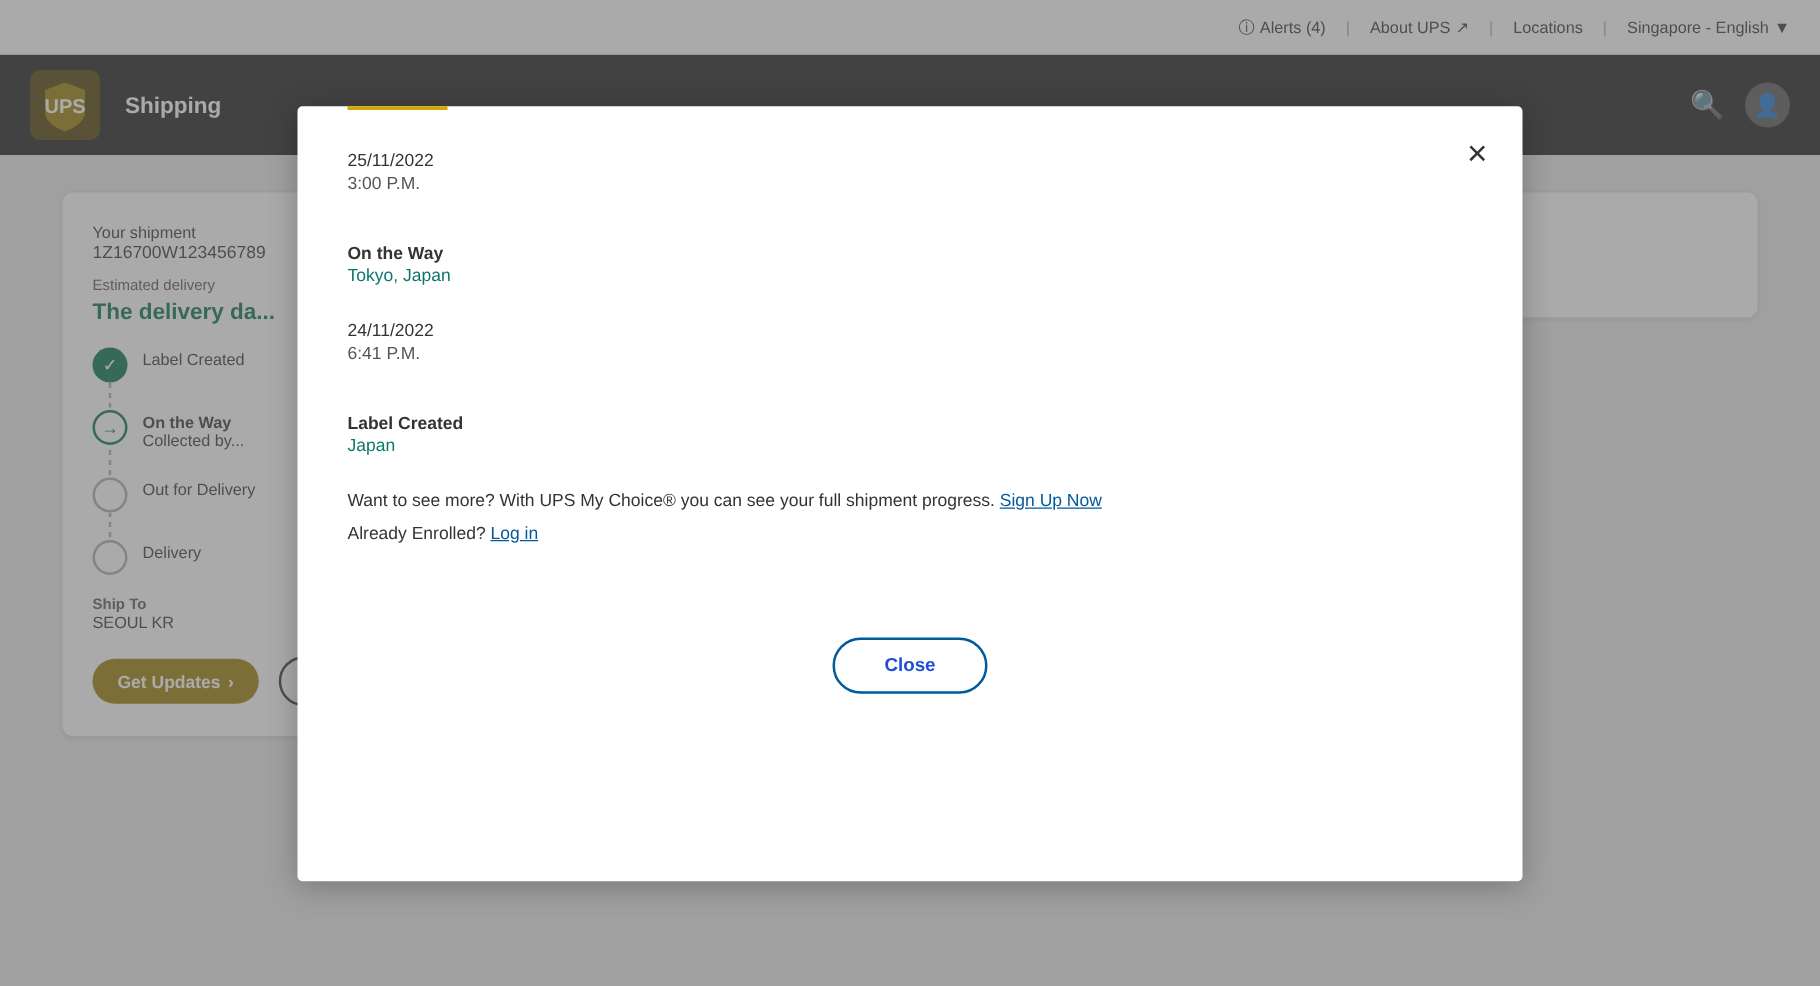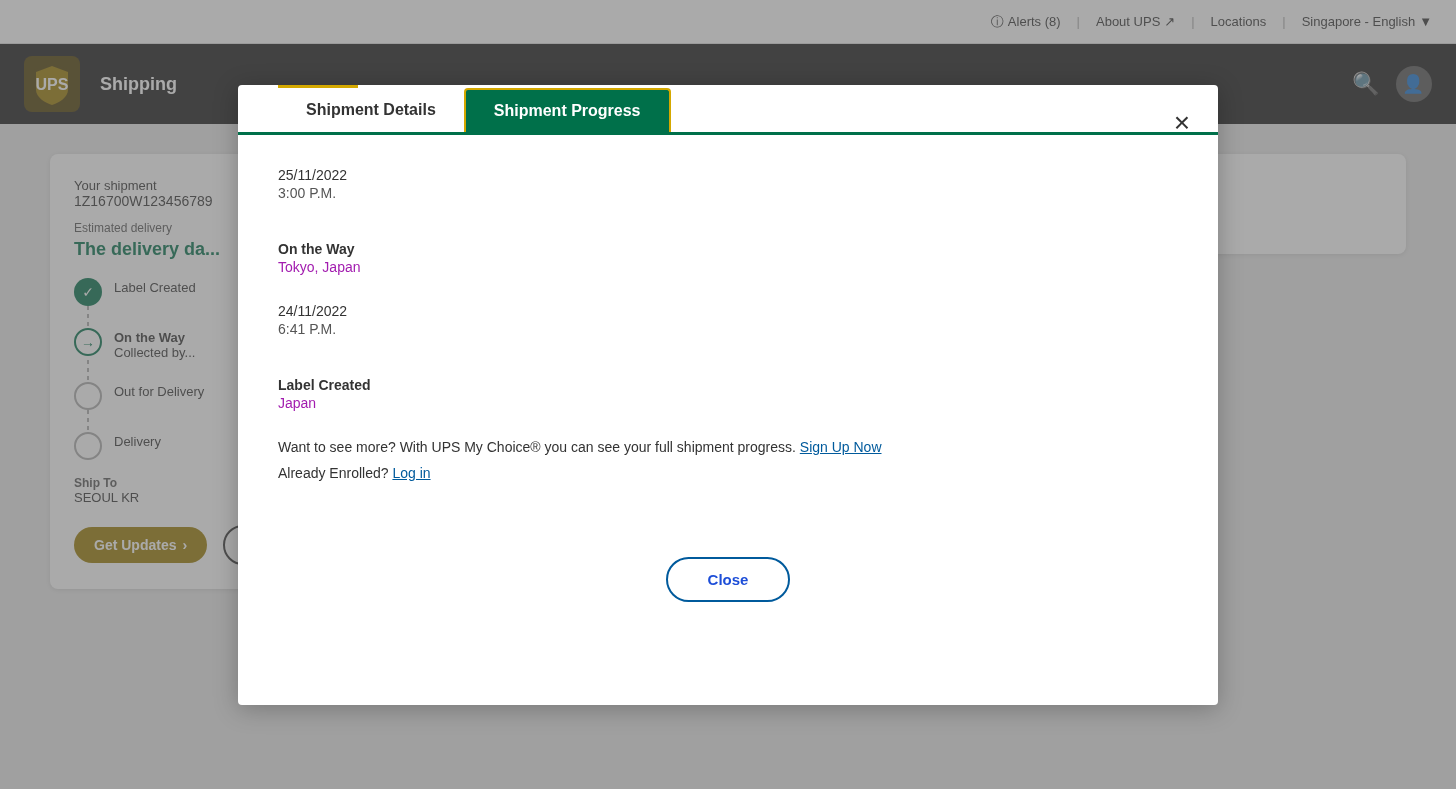--- a/index.html
+++ b/index.html
@@ -364,21 +364,21 @@
     }
     .progress-event-info {
       font-size: 14px;
       color: #333;
     }
     .progress-event-status {
       font-weight: bold;
       margin-bottom: 2px;
     }
     .progress-event-location {
-      color: #a21caf;
+      color: #0f766e;
     }
 
     .modal-upsmc-text {
       font-size: 14px;
       color: #333;
       margin-bottom: 10px;
     }
     .modal-upsmc-text a {
       color: #005a9c;
     }
@@ -417,21 +417,21 @@
     }
   </style>
 </head>
 <body>
 
 <div class="bg-page">
 
   <div class="top-nav">
     <span class="top-nav-item">
       <span>ⓘ</span>
-      <span>Alerts (8)</span>
+      <span>Alerts (4)</span>
     </span>
     <span class="top-nav-divider">|</span>
     <span class="top-nav-item">
       <span>About UPS</span>
       <span>↗</span>
     </span>
     <span class="top-nav-divider">|</span>
     <span class="top-nav-item">
       <span>Locations</span>
     </span>
@@ -517,28 +517,20 @@
 
 <div class="overlay">
 
   <div class="modal">
 
     <div class="yellow-bar"></div>
 
     <button class="modal-close-btn">×</button>
 
 
-    <div class="modal-tabs">
-      <button class="modal-tab inactive">
-        <span>Shipment Details</span>
-      </button>
-      <button class="modal-tab active">
-        <span>Shipment Progress</span>
-      </button>
-    </div>
 
     <div class="modal-content">
 
       <div class="progress-event">
         <div class="progress-event-datetime">
           <span class="progress-event-date">25/11/2022</span>
           <span class="progress-event-time">3:00 P.M.</span>
         </div>
         <div class="progress-event-info">
           <div class="progress-event-status">On the Way</div>

